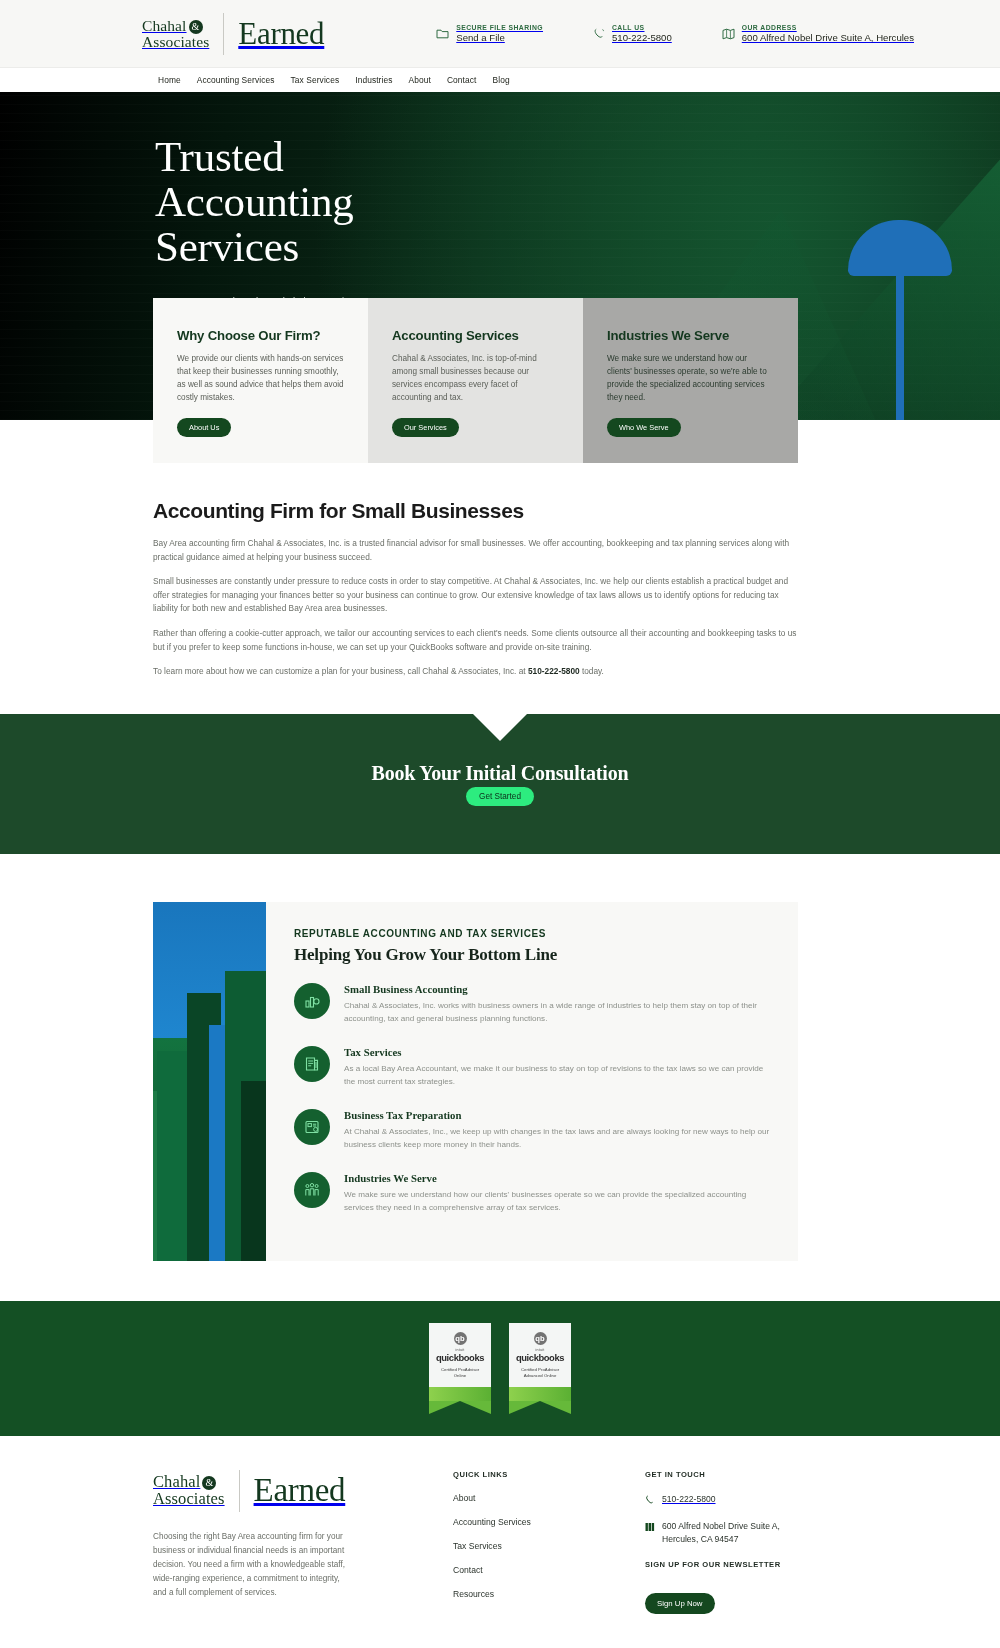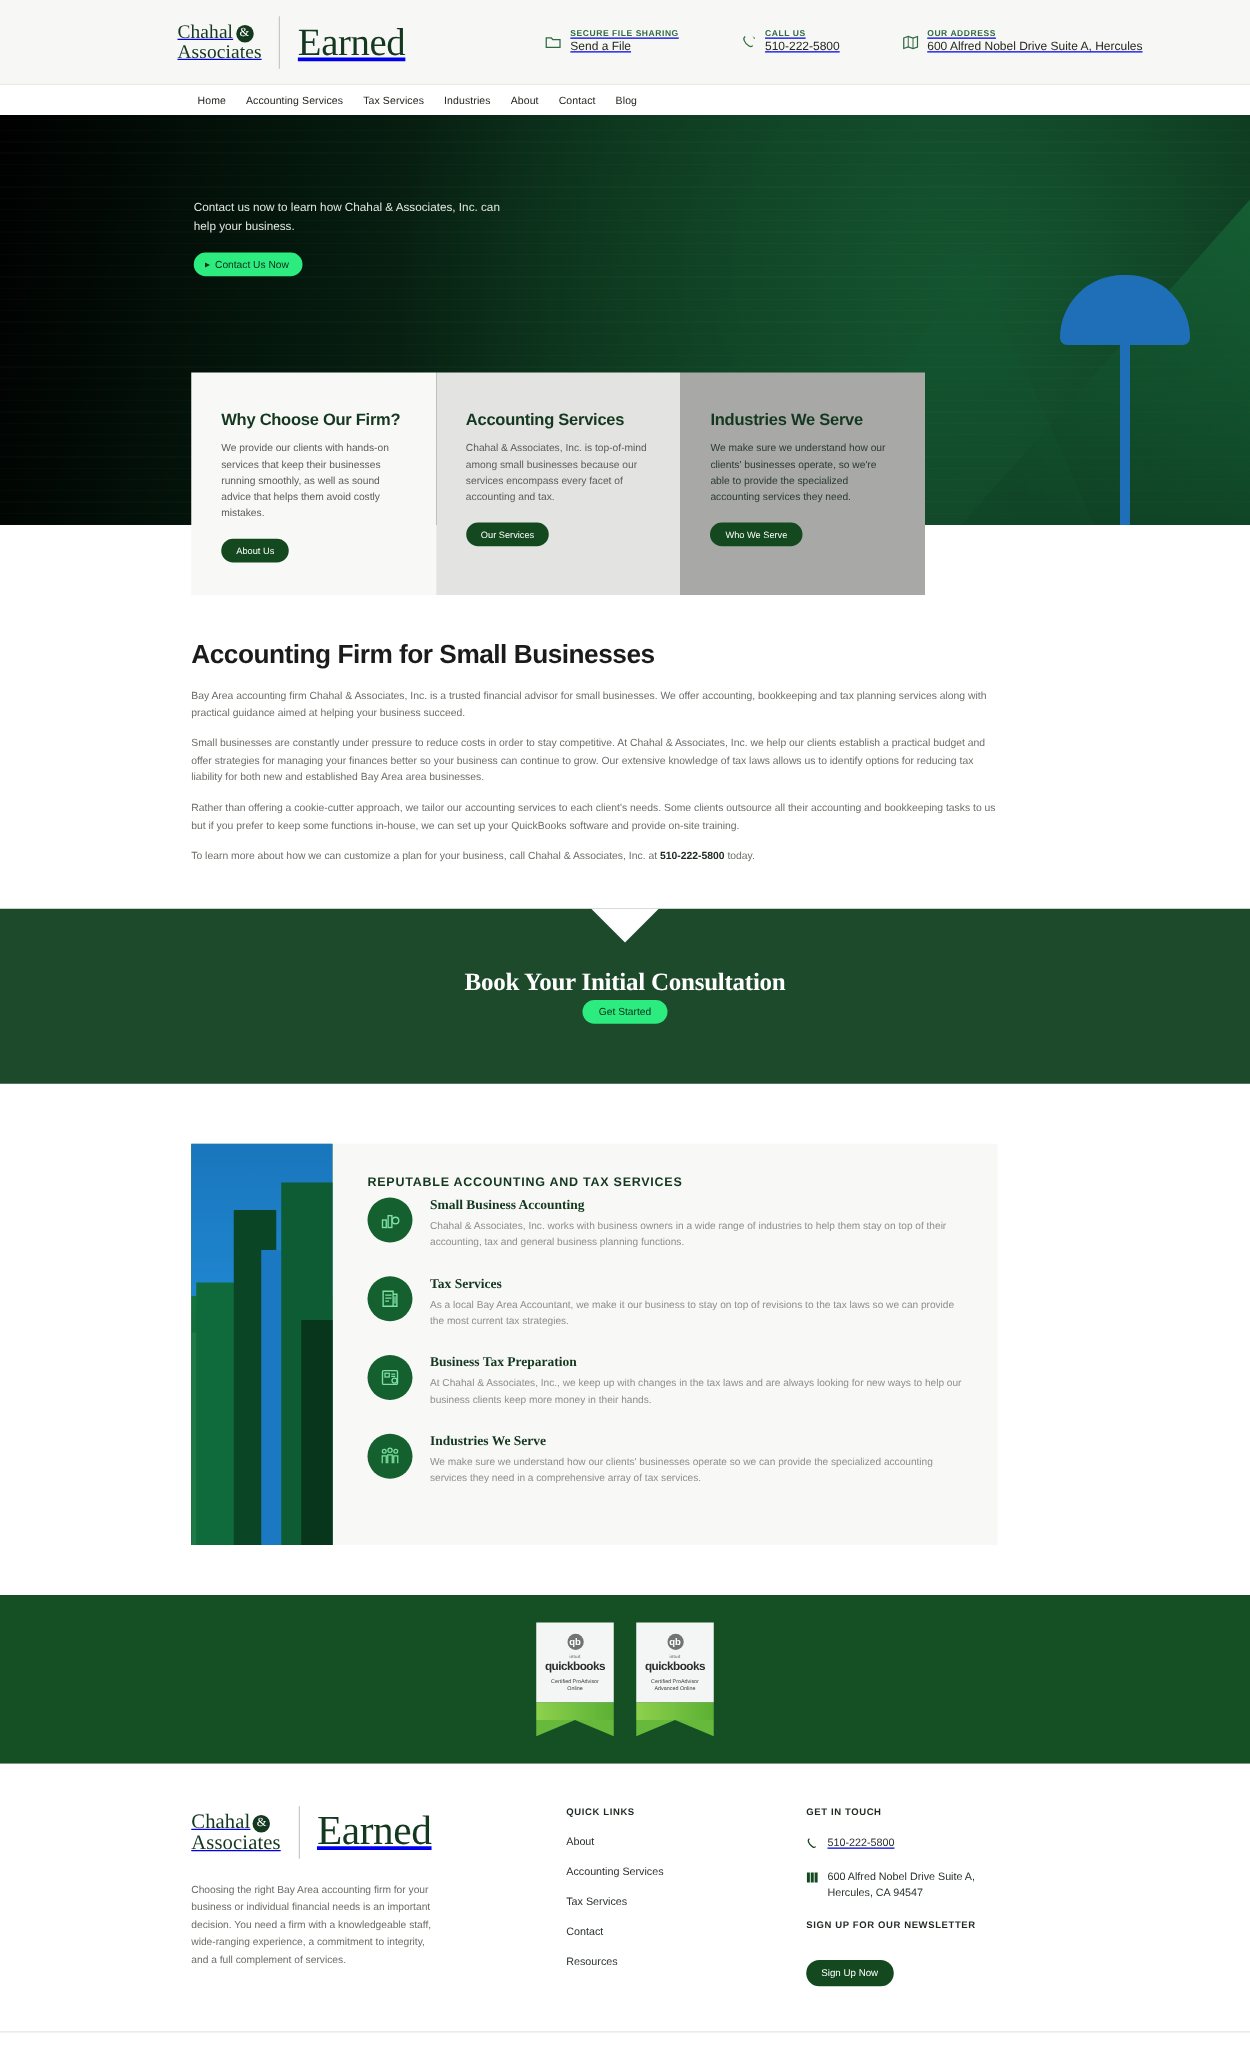--- a/index.html
+++ b/index.html
@@ -134,21 +134,21 @@
   }
   .btn-green .tri {
     width:0;height:0;border-left:4px solid #0c2f1a;
     border-top:2.6px solid transparent;border-bottom:2.6px solid transparent;
   }
 
   
   .cards {
     position: relative;
     display: flex;
-    width: 587px;
+    width: 645px;
     margin: -122px 0 0 153px;
     z-index: 3;
   }
   .card { width: 215px; padding: 30px 24px 26px 24px; min-height: 125px; }
   .card.c1 { background: #f8f8f6; }
   .card.c2 { background: #e3e3e1; }
   .card.c3 { background: #a8a8a6; }
   .card h3 {
     font-size: 13.2px; color: #14381f; font-weight: bold; margin-bottom: 9px;
     letter-spacing: -.2px;
@@ -349,20 +349,25 @@
 <section class="hero">
   <div class="hero-waves"></div>
   <div class="hero-tri"></div>
   <div class="hero-tri2"></div>
   <div class="lamp">
     <div class="lamp-shade"></div>
     <div class="lamp-pole"></div>
 
   </div>
   <div class="hero-inner">
+    <h1>
+      <span>Trusted</span><br>
+      <span>Accounting</span><br>
+      <span>Services</span>
+    </h1>
     <p>Contact us now to learn how Chahal &amp; Associates, Inc. can help your business.</p>
     <a class="btn-green" href="#">
       <span class="tri"></span>
       <span>Contact Us Now</span>
     </a>
   </div>
 </section>
 
 <div class="cards">
   <div class="card c1">
@@ -404,20 +409,21 @@
       <div class="pi-sky"></div>
       <div class="pi-b5"></div>
       <div class="pi-b1"></div>
       <div class="pi-b2"></div>
       <div class="pi-b3"></div>
       <div class="pi-b4"></div>
       <div class="pi-b6"></div>
     </div>
     <div class="panel-body">
       <div class="eyebrow">REPUTABLE ACCOUNTING AND TAX SERVICES</div>
+      <h2>Helping You Grow Your Bottom Line</h2>
 
       <div class="srv">
         <div class="srv-ic">
           <svg width="18" height="18" viewBox="0 0 18 18">
             <rect x="3" y="9" width="3" height="6" fill="none" stroke="#7fe0a3" stroke-width="1.1"></rect>
             <rect x="7.5" y="5.5" width="3" height="9.5" fill="none" stroke="#7fe0a3" stroke-width="1.1"></rect>
             <circle cx="13.4" cy="9.4" r="2.6" fill="none" stroke="#7fe0a3" stroke-width="1.1"></circle>
           </svg>
         </div>
         <div class="srv-txt">

